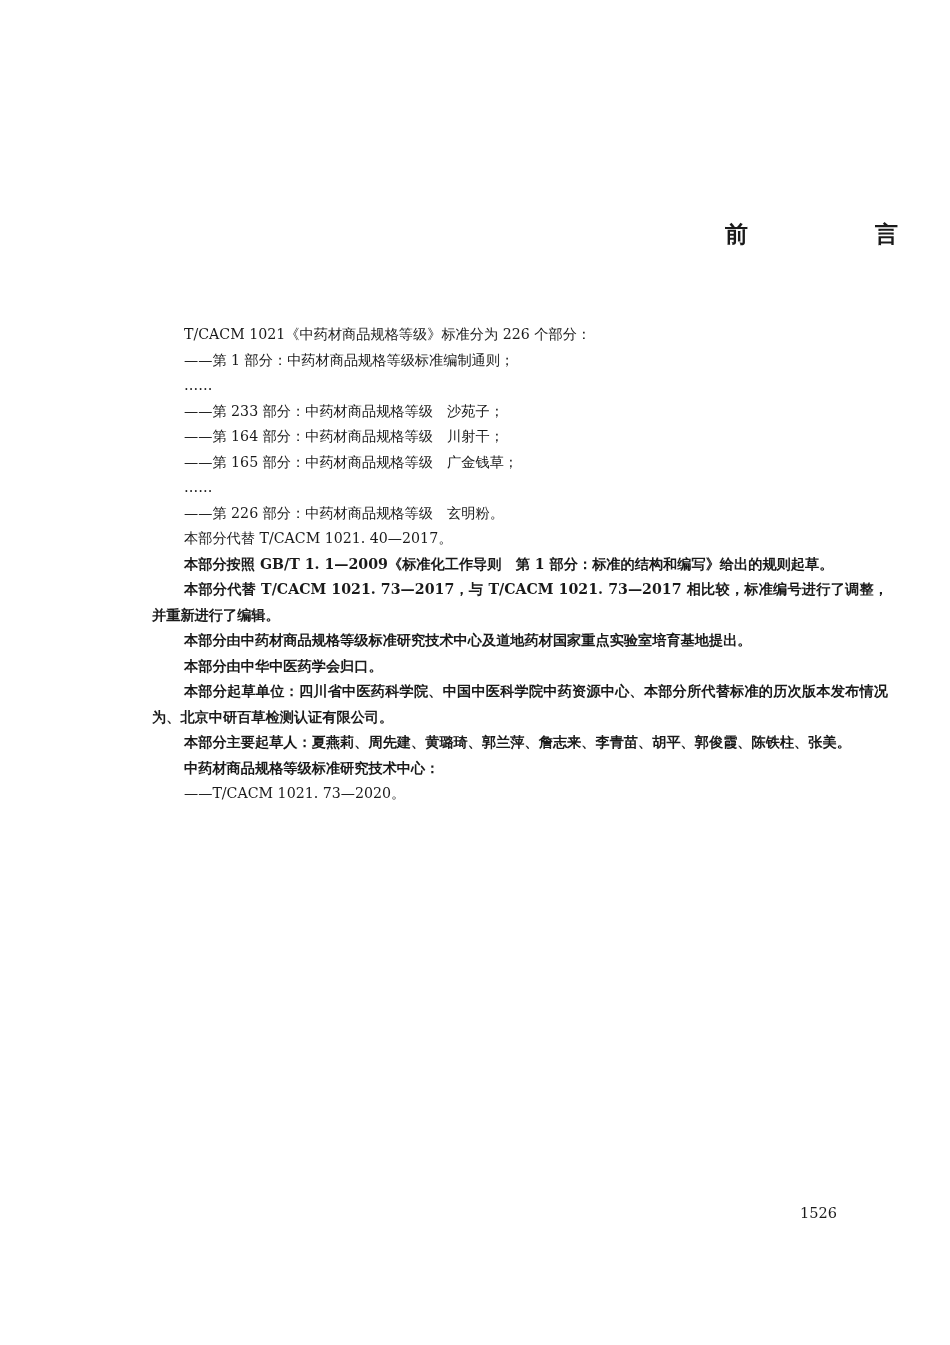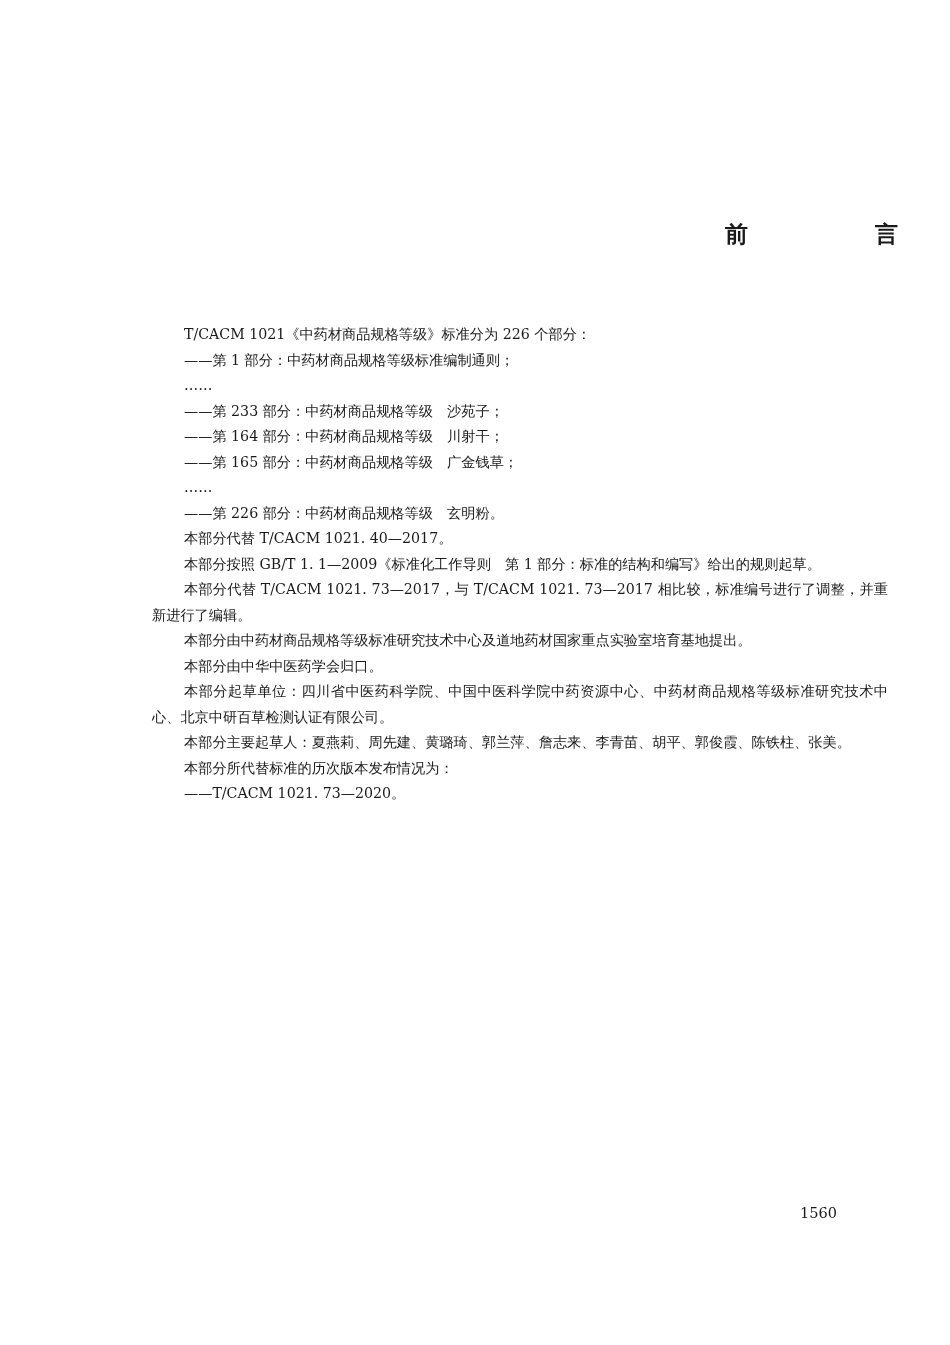--- a/index.html
+++ b/index.html
@@ -12,21 +12,21 @@
       position: absolute; top: 219px; left: 0; width: 950px;
       text-align: right; font-size: 23px; font-weight: bold;
       letter-spacing: 52px; text-indent: 52px;
       font-family: "DejaVu Sans", sans-serif;
     }
     .body-text {
       position: absolute; left: 108px; top: 322px; width: 736px;
       font-size: 14.2px; line-height: 25.5px; margin-left: 44px;
     }
     .line { white-space: nowrap; padding-left: 32px; }
-    .para { text-indent: 32px; text-align: justify; text-align-last: left; }
+    .para { text-indent: 32px; text-align: justify; text-align-last: left; font-weight: bold; }
     .page-number {
       position: absolute; top: 1205px; left: 800px;
       font-size: 14.5px;
     }
   </style>
 </head>
 <body>
 
 <div class="title">前　言</div>
 
@@ -38,19 +38,19 @@
   <div class="line">——第 164 部分：中药材商品规格等级　川射干；</div>
   <div class="line">——第 165 部分：中药材商品规格等级　广金钱草；</div>
   <div class="line">……</div>
   <div class="line">——第 226 部分：中药材商品规格等级　玄明粉。</div>
   <div class="line">本部分代替 T/CACM 1021. 40—2017。</div>
 
   <div class="para">本部分按照 GB/T 1. 1—2009《标准化工作导则　第 1 部分：标准的结构和编写》给出的规则起草。</div>
   <div class="para">本部分代替 T/CACM 1021. 73—2017，与 T/CACM 1021. 73—2017 相比较，标准编号进行了调整，并重新进行了编辑。</div>
   <div class="para">本部分由中药材商品规格等级标准研究技术中心及道地药材国家重点实验室培育基地提出。</div>
   <div class="para">本部分由中华中医药学会归口。</div>
-  <div class="para">本部分起草单位：四川省中医药科学院、中国中医科学院中药资源中心、中药材商品规格等级标准研究技术中心、北京中研百草检测认证有限公司。</div>
+  <div class="para">本部分起草单位：四川省中医药科学院、中国中医科学院中药资源中心、本部分所代替标准的历次版本发布情况为、北京中研百草检测认证有限公司。</div>
   <div class="para">本部分主要起草人：夏燕莉、周先建、黄璐琦、郭兰萍、詹志来、李青苗、胡平、郭俊霞、陈铁柱、张美。</div>
-  <div class="para">本部分所代替标准的历次版本发布情况为：</div>
+  <div class="para">中药材商品规格等级标准研究技术中心：</div>
   <div class="line">——T/CACM 1021. 73—2020。</div>
 </div>
 
-<div class="page-number">1560</div>
+<div class="page-number">1526</div>
 
 </body></html>

